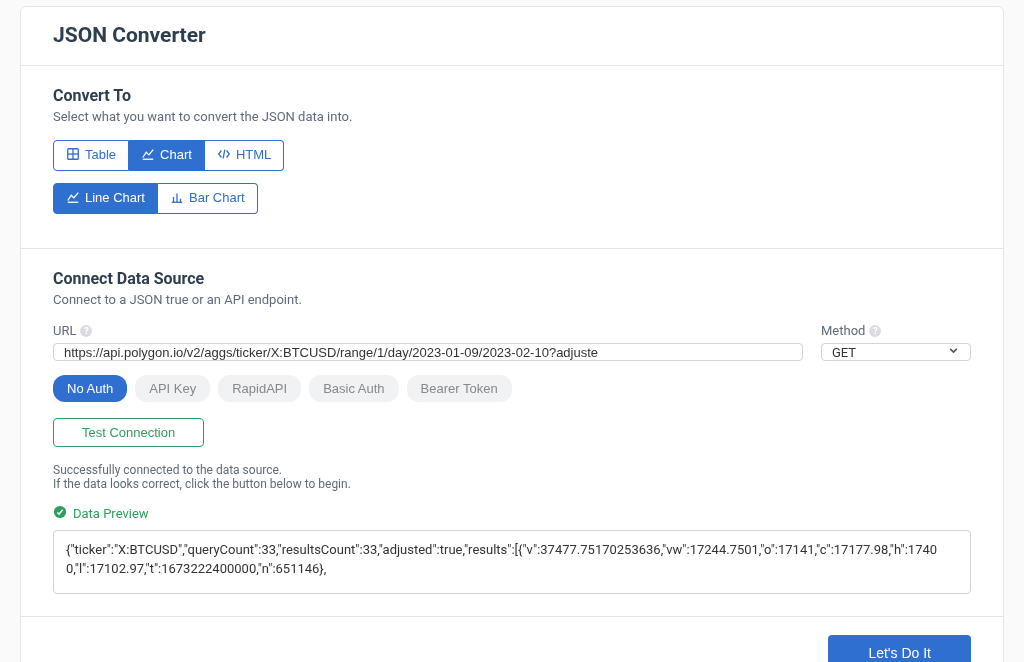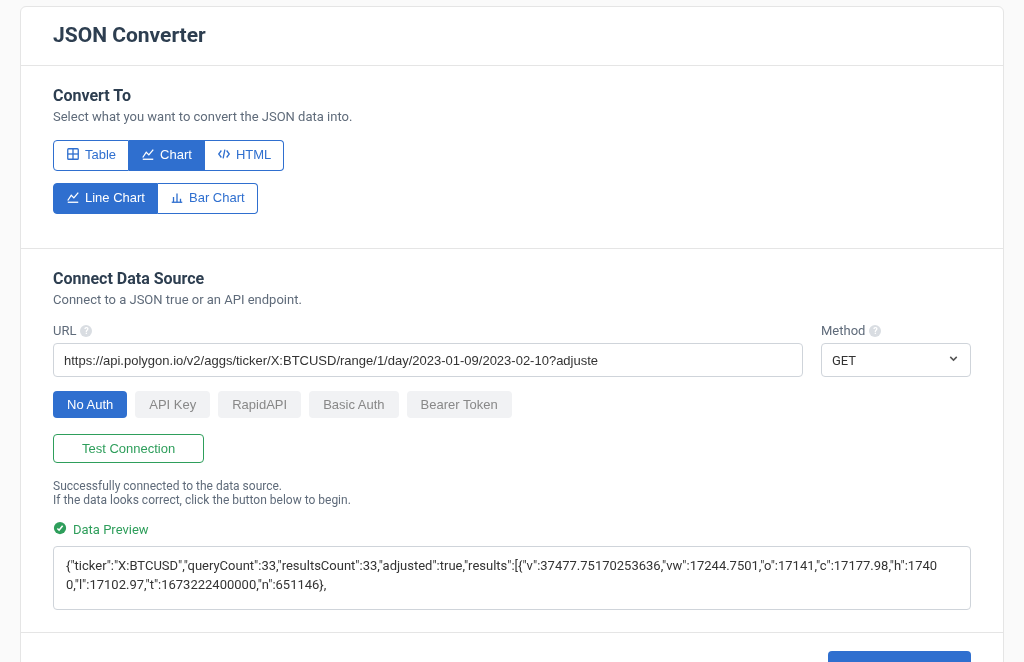--- a/index.html
+++ b/index.html
@@ -90,21 +90,21 @@
       width: 12px; height: 12px;
       border-radius: 50%;
       background: #d9dde2;
       color: #fff;
       font-size: 9px;
       line-height: 12px;
       text-align: center;
       font-weight: 700;
     }
     .text-input, .select {
-      height: 34px;
+      height: 18px;
       border: 1px solid #cfd4da;
       border-radius: 4px;
       padding: 0 10px;
       font-size: 13px;
       color: #333;
       background: #fff;
     }
     .select {
       position: relative;
       display: flex;
@@ -116,21 +116,21 @@
 
     .auth-row {
       display: flex;
       gap: 8px;
       margin-bottom: 16px;
     }
     .auth-btn {
       padding: 6px 14px;
       font-size: 13px;
       border: none;
-      border-radius: 4px;
+      border-radius: 12px;
       color: #888;
       background: #f1f2f4;
       cursor: pointer;
     }
     .auth-btn.active {
       background: #2f6fcf;
       color: #fff;
     }
 
     .test-btn {

